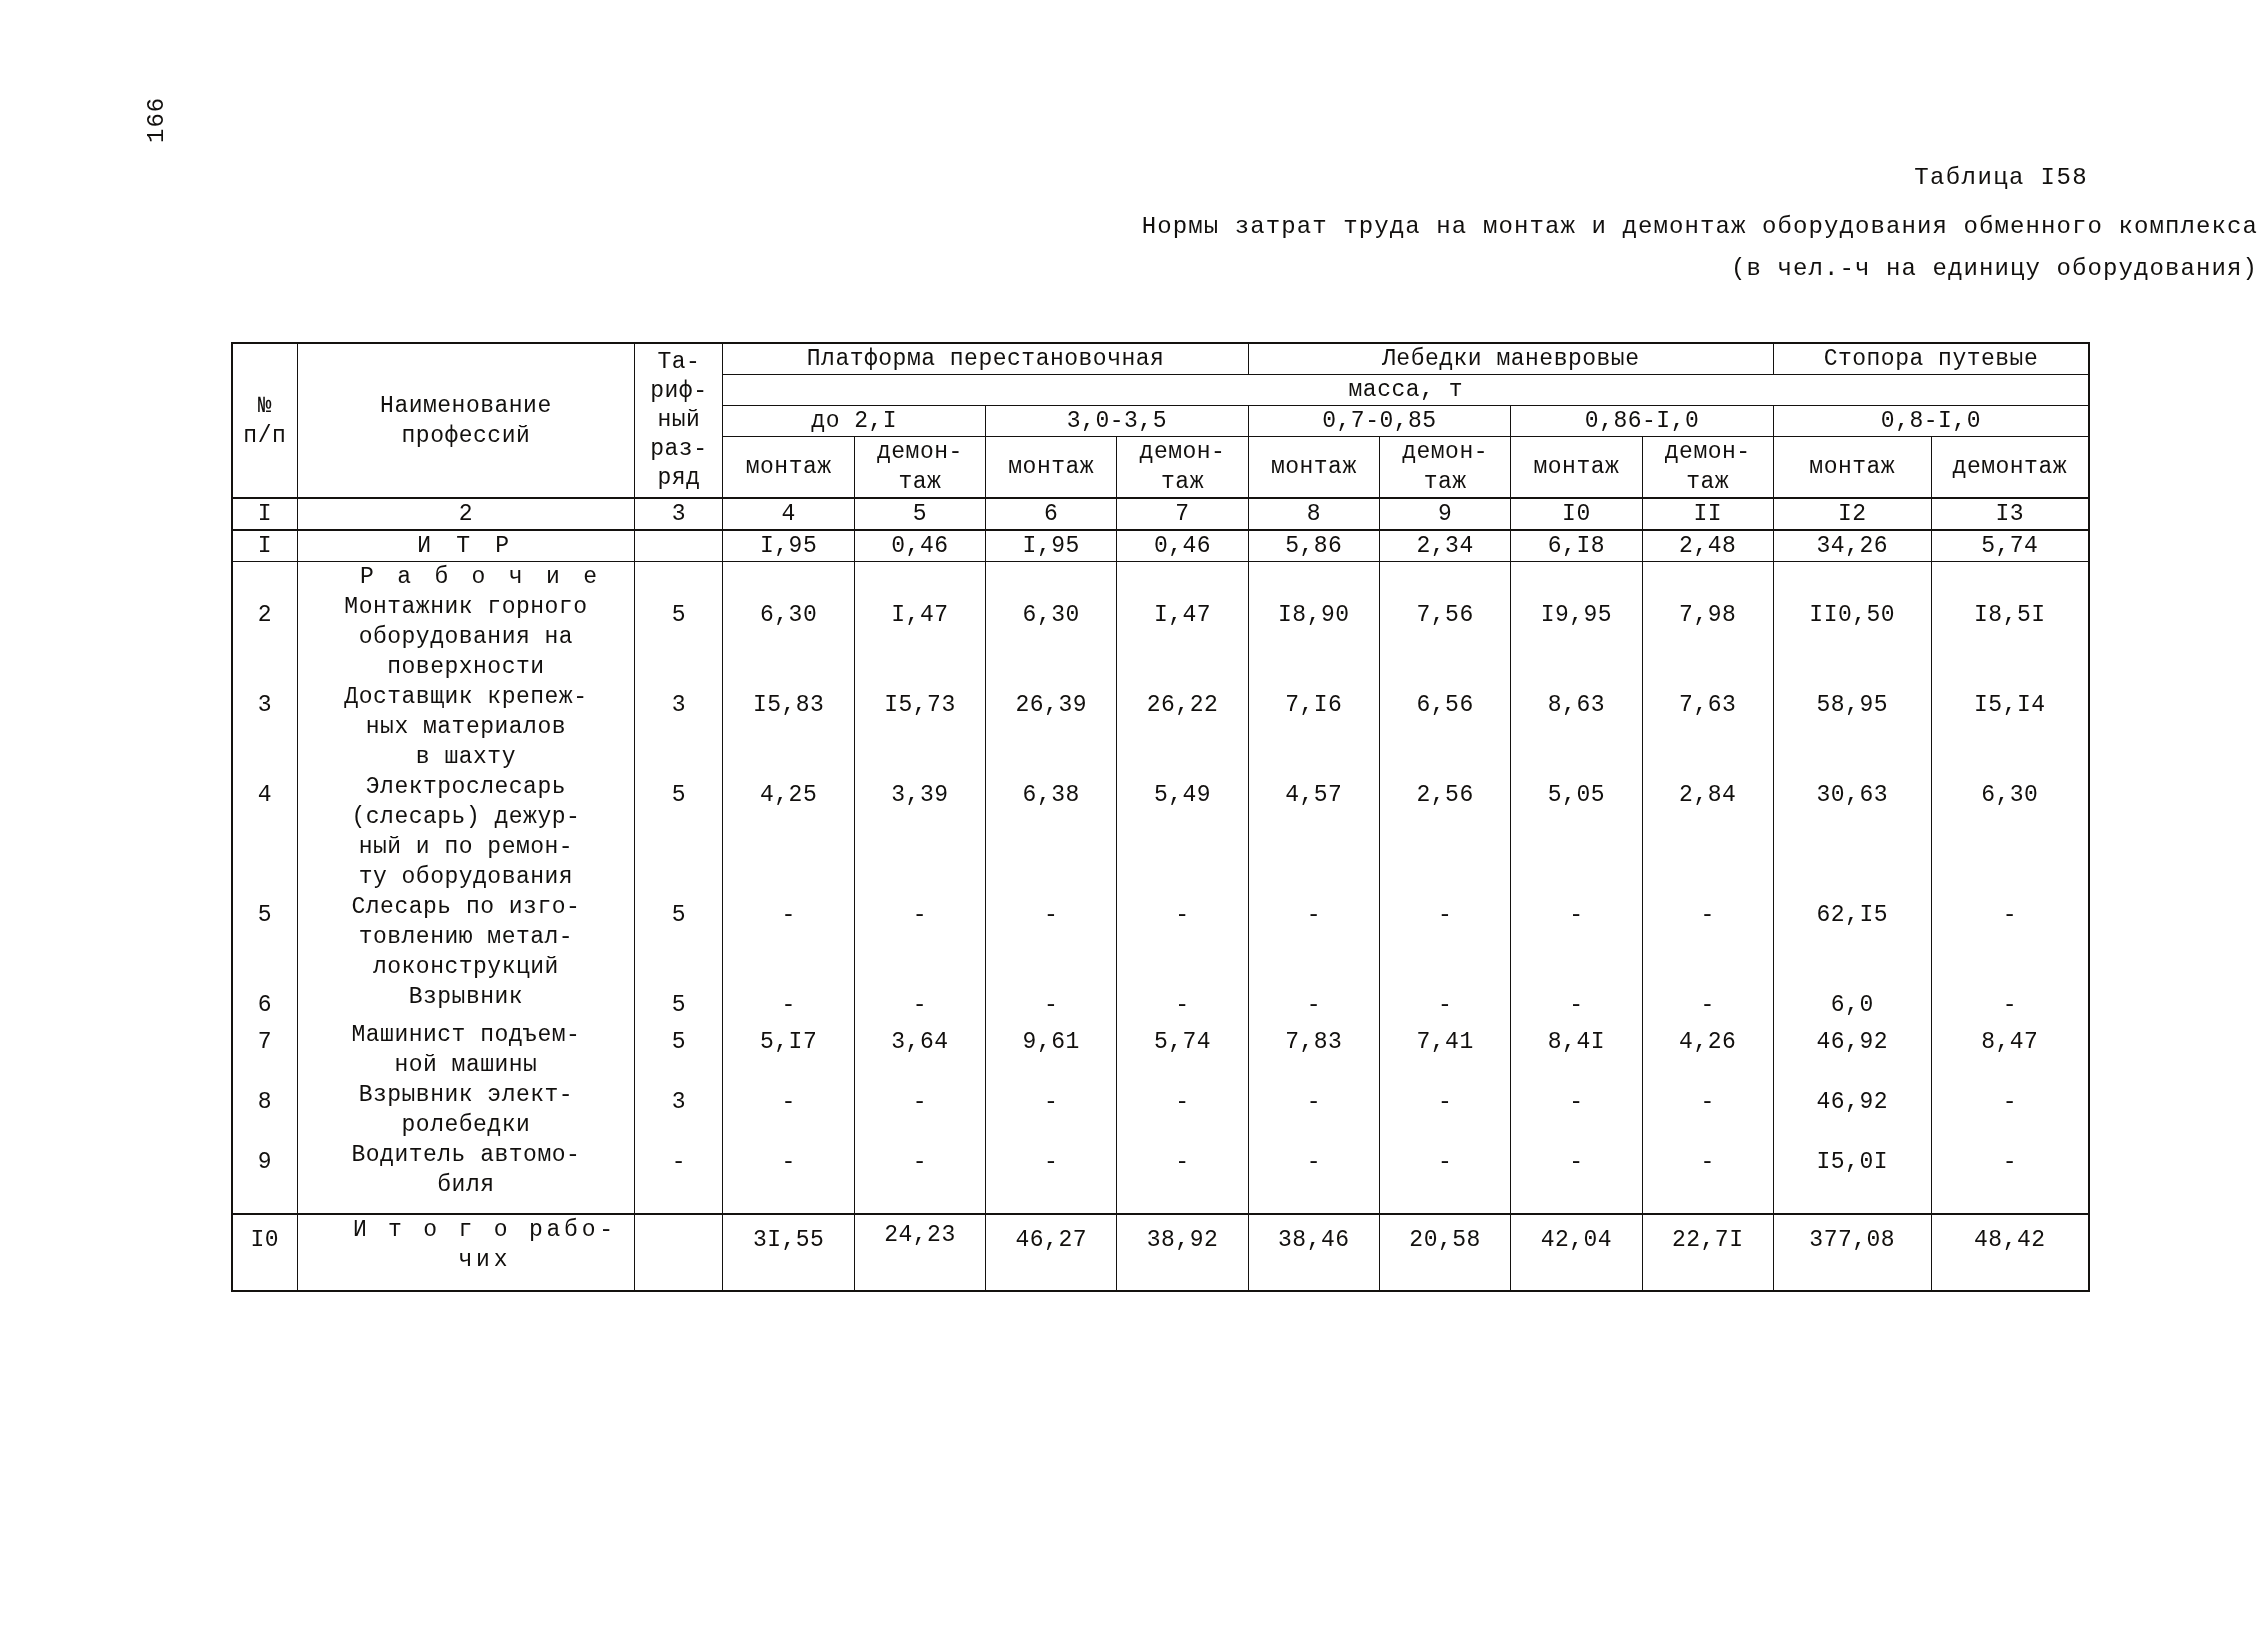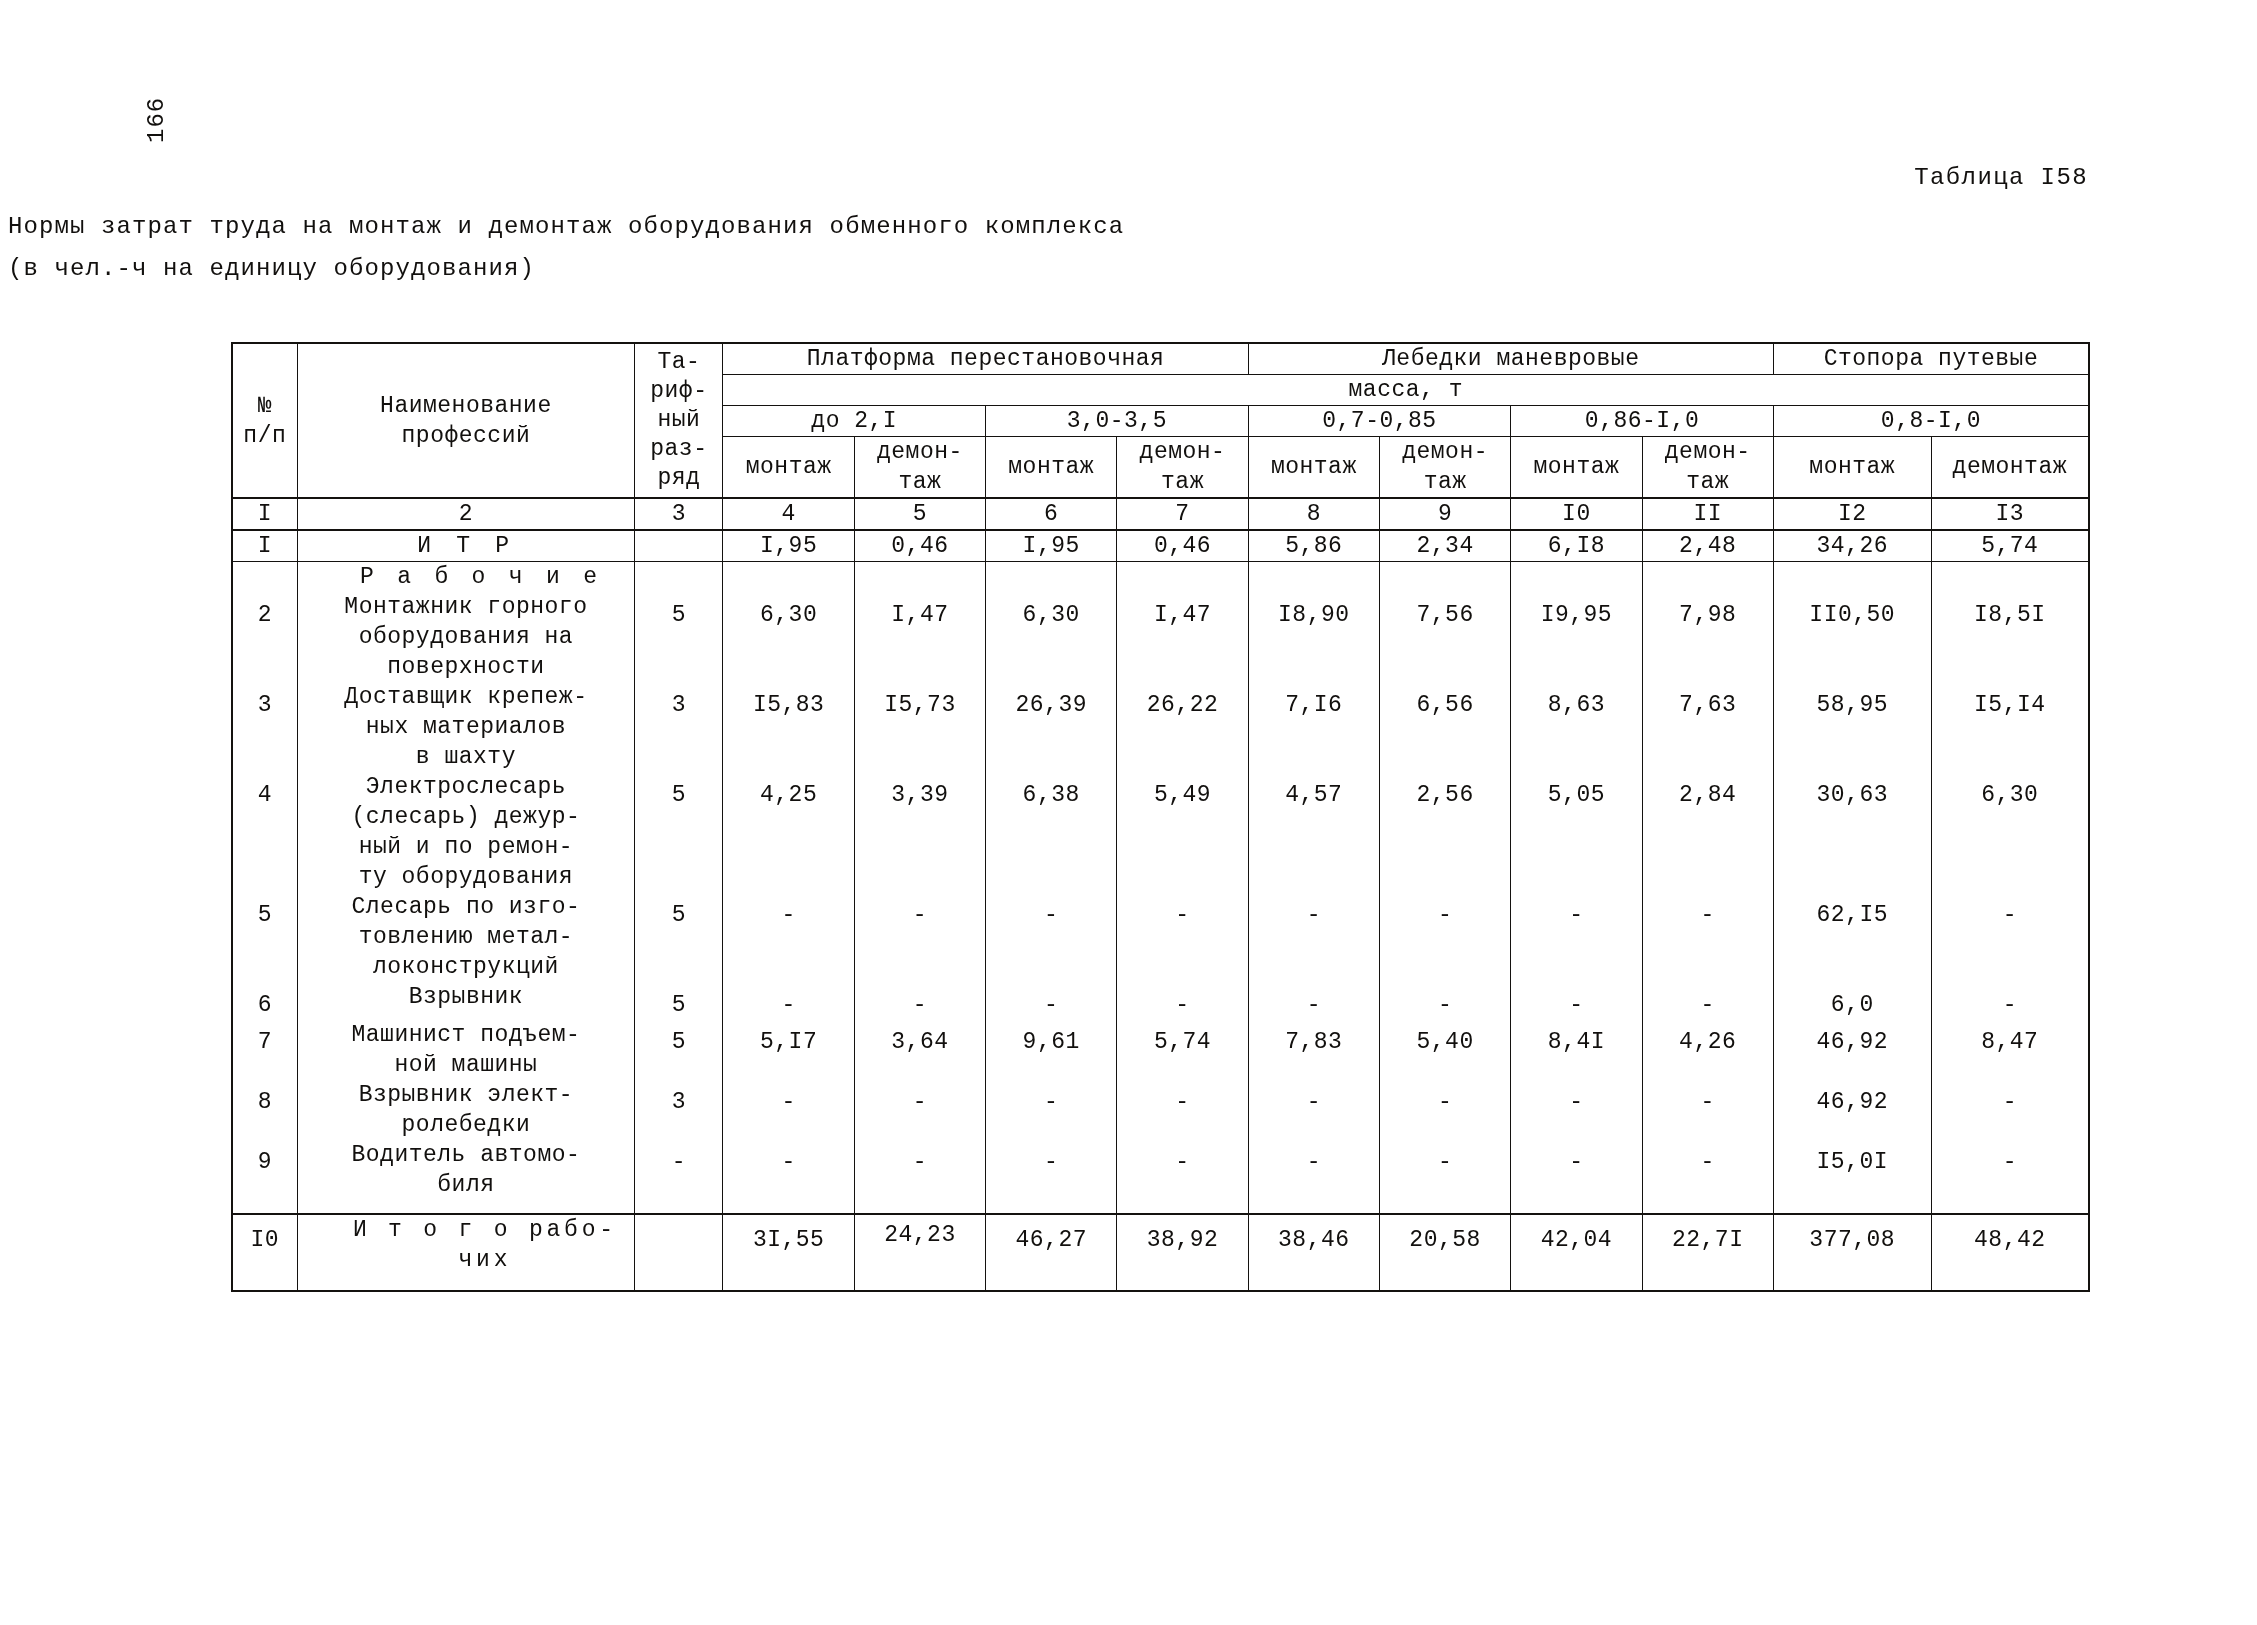--- a/index.html
+++ b/index.html
@@ -40,21 +40,21 @@
     top: 164px;
     font-size: 24px;
     letter-spacing: 1.4px;
     white-space: nowrap;
   }
 
   .titles {
     position: absolute;
     left: 8px; right: 0;
     top: 206px;
-    text-align: left;
+    text-align: right;
   }
   .titles div {
     font-size: 24px;
     letter-spacing: 1.1px;
     line-height: 42px;
     white-space: nowrap;
   }
 
   .tbl-wrap {
     position: absolute;
@@ -326,21 +326,21 @@
         <tr>
           <td class="idx" style="border-top:none;border-bottom:none;vertical-align:top;padding-top:7.6px">7</td>
           <td class="prof" style="border-top:none;border-bottom:none;vertical-align:top">Машинист подъем-
 ной машины</td>
           <td class="num" style="border-top:none;border-bottom:none;vertical-align:top;padding-top:7.6px">5</td>
           <td class="num" style="border-top:none;border-bottom:none;vertical-align:top;padding-top:7.6px">5,I7</td>
           <td class="num" style="border-top:none;border-bottom:none;vertical-align:top;padding-top:7.6px">3,64</td>
           <td class="num" style="border-top:none;border-bottom:none;vertical-align:top;padding-top:7.6px">9,61</td>
           <td class="num" style="border-top:none;border-bottom:none;vertical-align:top;padding-top:7.6px">5,74</td>
           <td class="num" style="border-top:none;border-bottom:none;vertical-align:top;padding-top:7.6px">7,83</td>
-          <td class="num" style="border-top:none;border-bottom:none;vertical-align:top;padding-top:7.6px">5,40</td>
+          <td class="num" style="border-top:none;border-bottom:none;vertical-align:top;padding-top:7.6px">7,41</td>
           <td class="num" style="border-top:none;border-bottom:none;vertical-align:top;padding-top:7.6px">8,4I</td>
           <td class="num" style="border-top:none;border-bottom:none;vertical-align:top;padding-top:7.6px">4,26</td>
           <td class="num" style="border-top:none;border-bottom:none;vertical-align:top;padding-top:7.6px">46,92</td>
           <td class="num" style="border-top:none;border-bottom:none;vertical-align:top;padding-top:7.6px">8,47</td>
         </tr>
 
         <tr>
           <td class="idx" style="border-top:none;border-bottom:none;vertical-align:top;padding-top:7.6px">8</td>
           <td class="prof" style="border-top:none;border-bottom:none;vertical-align:top">Взрывник элект-
 ролебедки</td>

